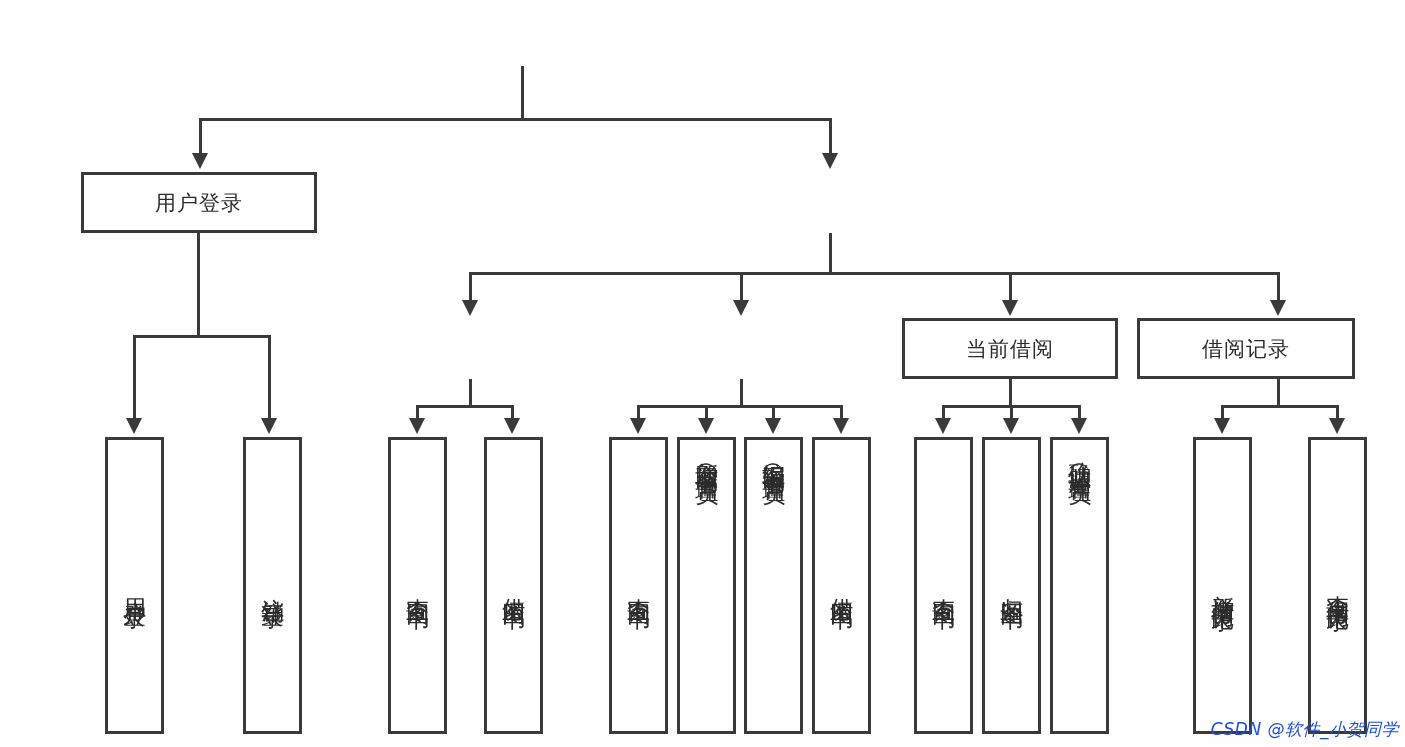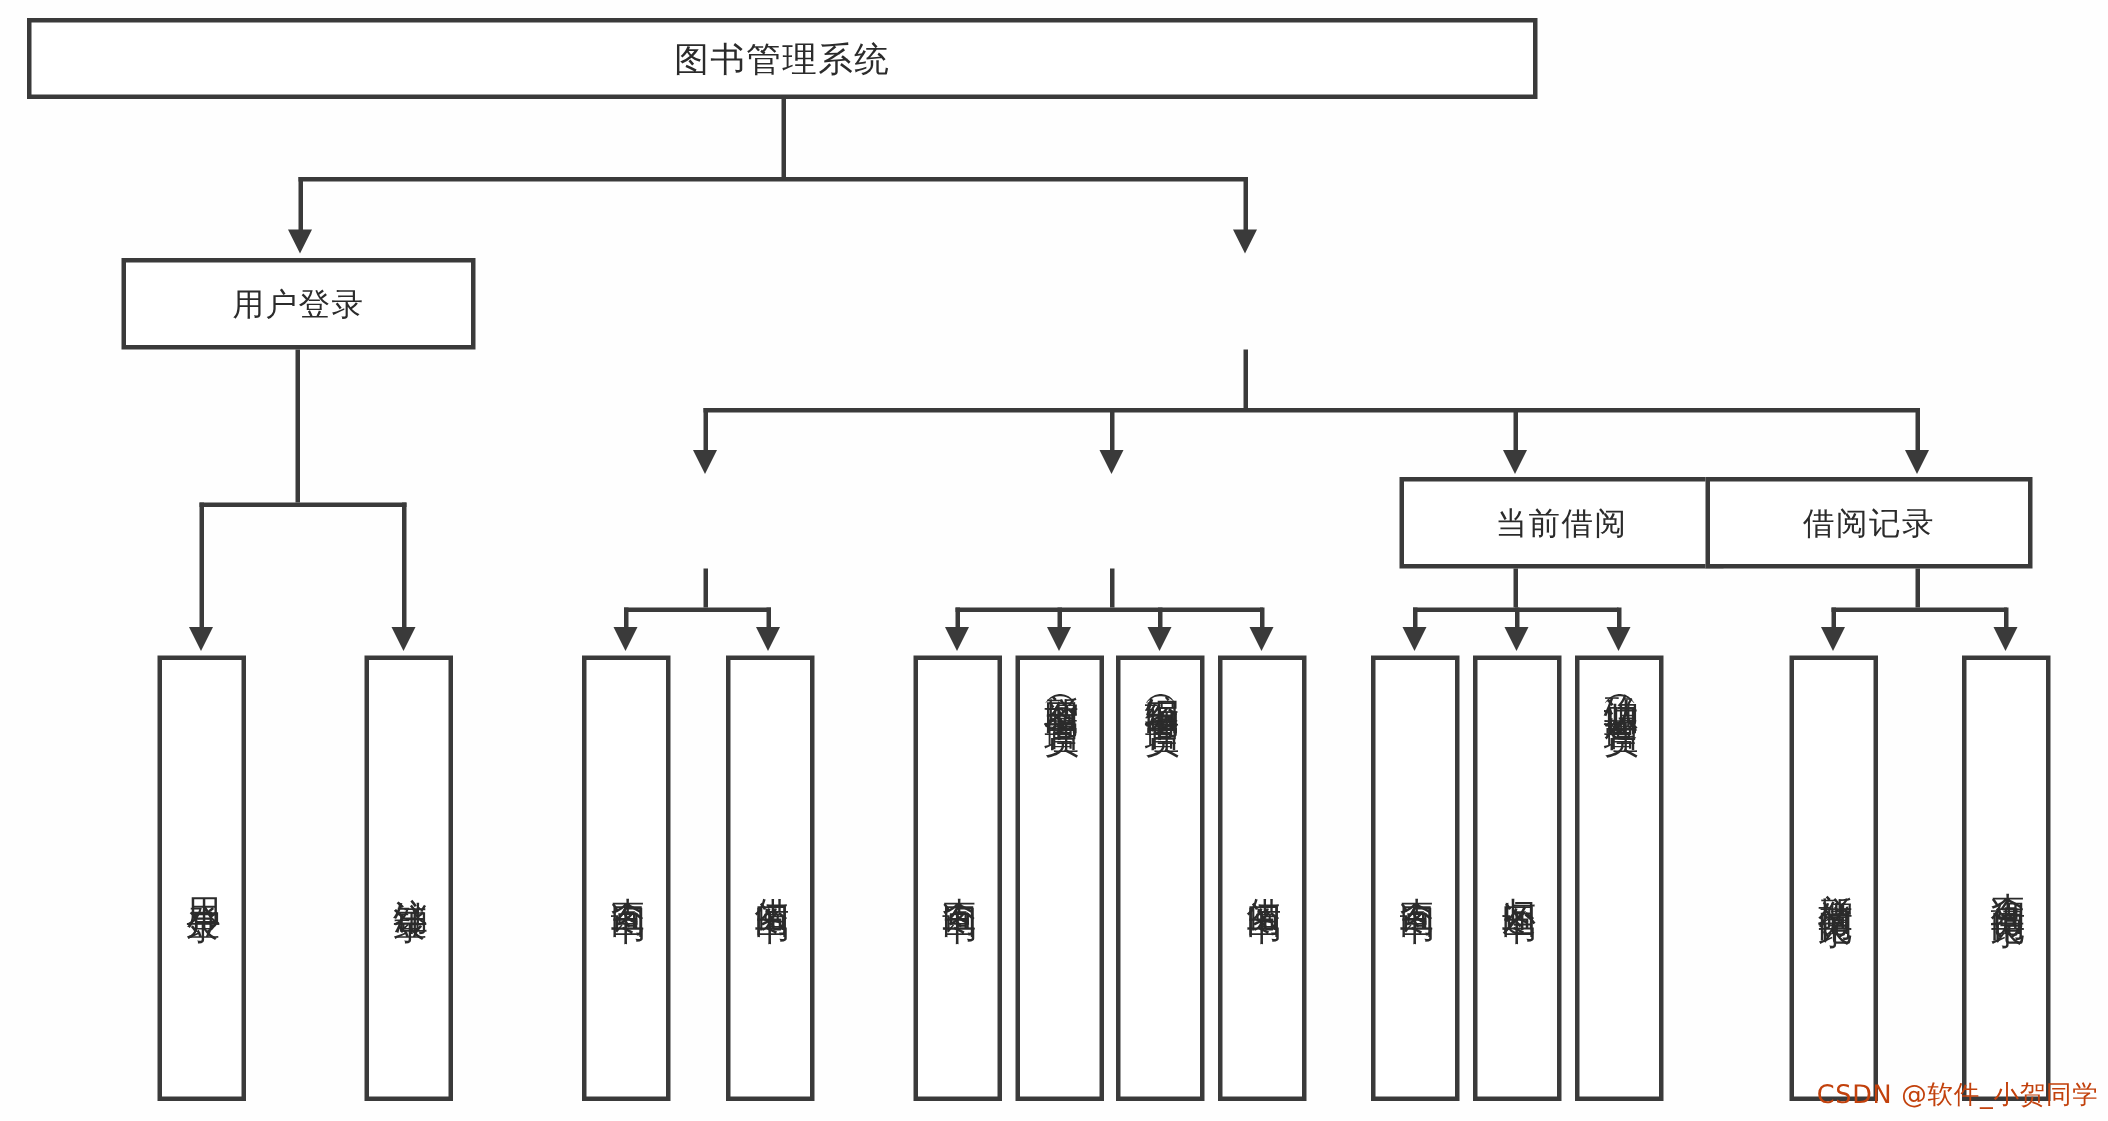--- a/index.html
+++ b/index.html
@@ -77,34 +77,32 @@
     border-right: 8px solid transparent;
     border-top: 16px solid #3a3a3a;
   }
 
   
   #watermark {
     position: absolute;
     right: 6px;
     bottom: 6px;
     font-size: 17px;
-    color: #c2410c;
+    color: #1d4ed8;
     letter-spacing: 0.5px;
     white-space: nowrap;
     pointer-events: none;
+    font-style: italic;
   }
 </style>
 </head>
 <body>
 
 <div id="canvas">
 
-  <div class="node root">
-    <span class="node-label">图书管理系统</span>
-  </div>
 
   <div class="vline" style="left:521px; top:66px; height:52px;"></div>
 
   <div class="hline" style="left:199px; top:118px; width:633px;"></div>
 
   <div class="vline" style="left:199px; top:118px; height:38px;"></div>
   <div class="arrow" style="left:192px; top:153px;"></div>
 
   <div class="vline" style="left:829px; top:118px; height:38px;"></div>
   <div class="arrow" style="left:822px; top:153px;"></div>
@@ -125,21 +123,21 @@
 
   <div class="vline" style="left:469px; top:272px; height:31px;"></div>
   <div class="arrow" style="left:462px; top:300px;"></div>
   <div class="vline" style="left:740px; top:272px; height:31px;"></div>
   <div class="arrow" style="left:733px; top:300px;"></div>
   <div class="vline" style="left:1009px; top:272px; height:31px;"></div>
   <div class="arrow" style="left:1002px; top:300px;"></div>
   <div class="vline" style="left:1277px; top:272px; height:31px;"></div>
   <div class="arrow" style="left:1270px; top:300px;"></div>
 
-  <div class="node lvl2" style="left:902px; top:318px; width:216px;margin-left:31px;">
+  <div class="node lvl2" style="left:902px; top:318px; width:216px;">
     <span class="node-label">当前借阅</span>
   </div>
   <div class="node lvl2" style="left:1137px; top:318px; width:218px;">
     <span class="node-label">借阅记录</span>
   </div>
 
   <div class="vline" style="left:469px; top:379px; height:26px;"></div>
   <div class="hline" style="left:416px; top:405px; width:98px;"></div>
   <div class="vline" style="left:416px; top:405px; height:15px;"></div>
   <div class="arrow" style="left:409px; top:418px;"></div>

